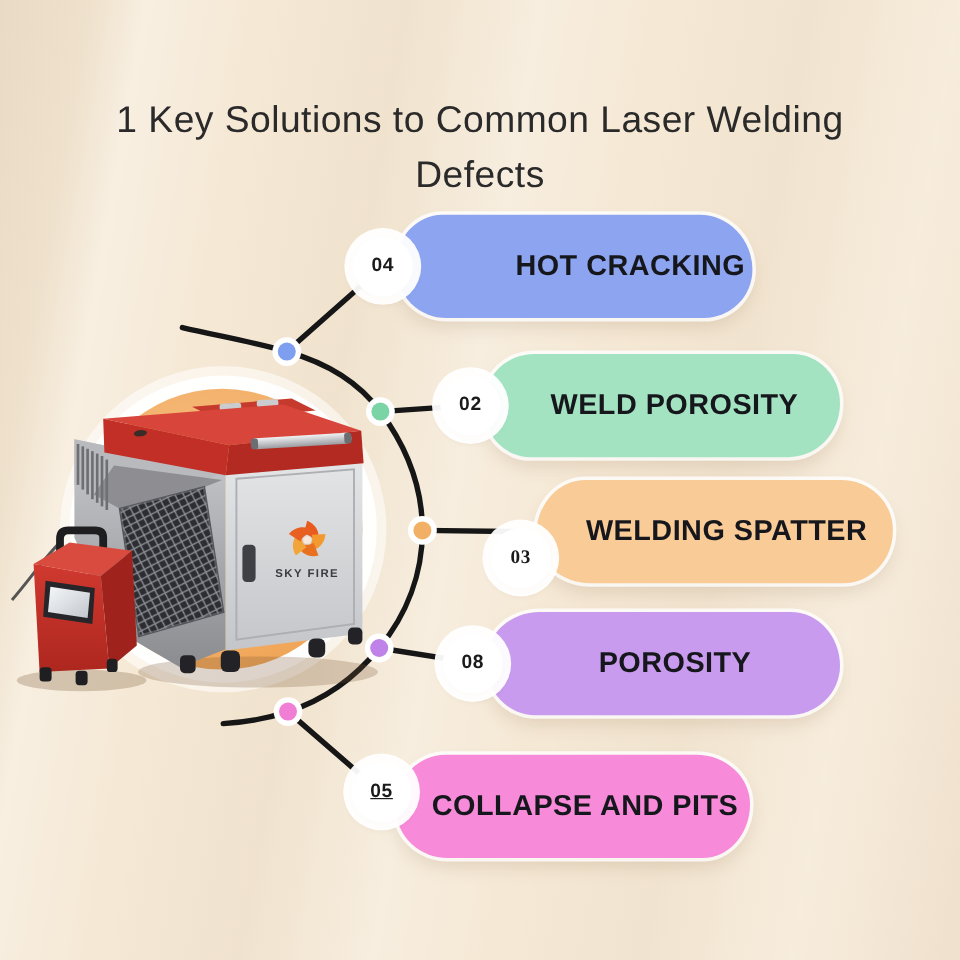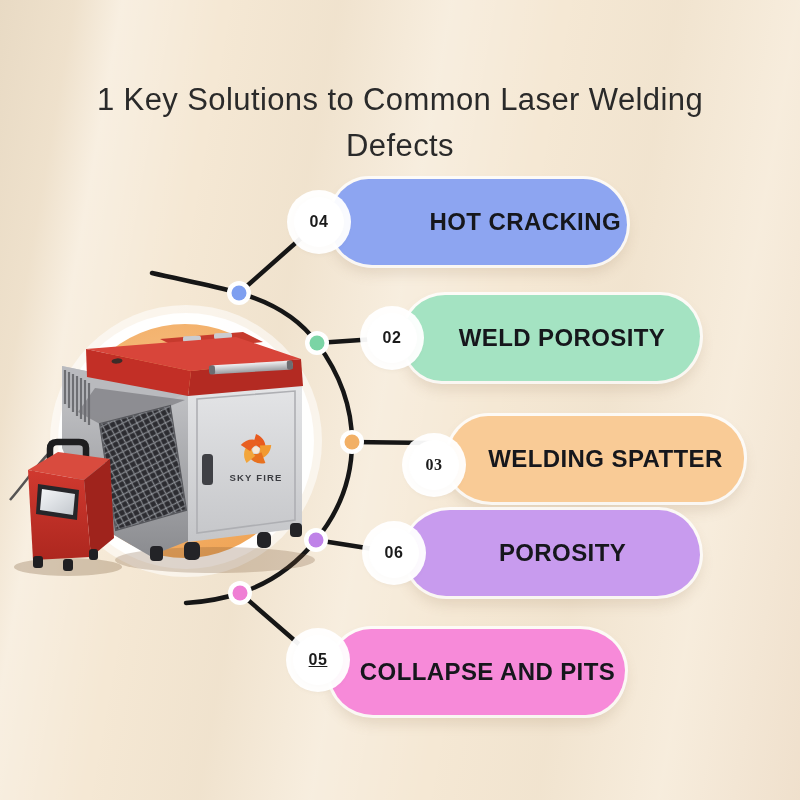--- a/index.html
+++ b/index.html
@@ -28,21 +28,21 @@
   .scene{position:absolute;left:0;top:0;z-index:1;}
   .pill{
     position:absolute;height:86px;box-sizing:border-box;z-index:2;
     display:flex;align-items:center;justify-content:center;
     padding-left:26px;padding-right:6px;white-space:nowrap;
     font-weight:bold;font-size:24px;letter-spacing:0.4px;color:#16171c;
     box-shadow:0 0 0 3px rgba(255,255,255,0.8), 0 8px 14px rgba(140,105,70,0.18);
   }
   .pill-1{left:330px;top:179px;width:297px;border-radius:42px 48px 44px 46px/46px 50px 44px 46px;}
   .pill-2{left:404px;top:295px;width:296px;border-radius:46px 44px 48px 42px/44px 46px 50px 44px;}
-  .pill-3{left:447px;top:400px;width:297px;border-radius:44px 46px 44px 48px/48px 44px 46px 44px;margin-top:16px;}
+  .pill-3{left:447px;top:400px;width:297px;border-radius:44px 46px 44px 48px/48px 44px 46px 44px;}
   .pill-4{left:405px;top:510px;width:295px;border-radius:48px 44px 46px 44px/44px 48px 44px 46px;}
   .pill-5{left:330px;top:617px;width:295px;border-radius:44px 48px 42px 46px/46px 44px 48px 44px;}
   .num{
     position:absolute;width:50px;height:50px;border-radius:50%;z-index:3;
     background:#ffffff;display:flex;align-items:center;justify-content:center;
     font-weight:bold;font-size:16px;letter-spacing:0.5px;color:#1b1b1b;
     box-shadow:0 0 0 7px rgba(255,255,255,0.95), 0 3px 7px rgba(100,75,45,0.35);
   }
   .num-1{left:294px;top:197px;}
   .num-2{left:367px;top:313px;}
@@ -224,19 +224,19 @@
   <div class="num num-1">
     <span>04</span>
   </div>
   <div class="num num-2">
     <span>02</span>
   </div>
   <div class="num num-3">
     <span>03</span>
   </div>
   <div class="num num-4">
-    <span>06</span>
+    <span>08</span>
   </div>
   <div class="num num-5">
     <span>05</span>
   </div>
 
 </div>
 
 </body></html>

